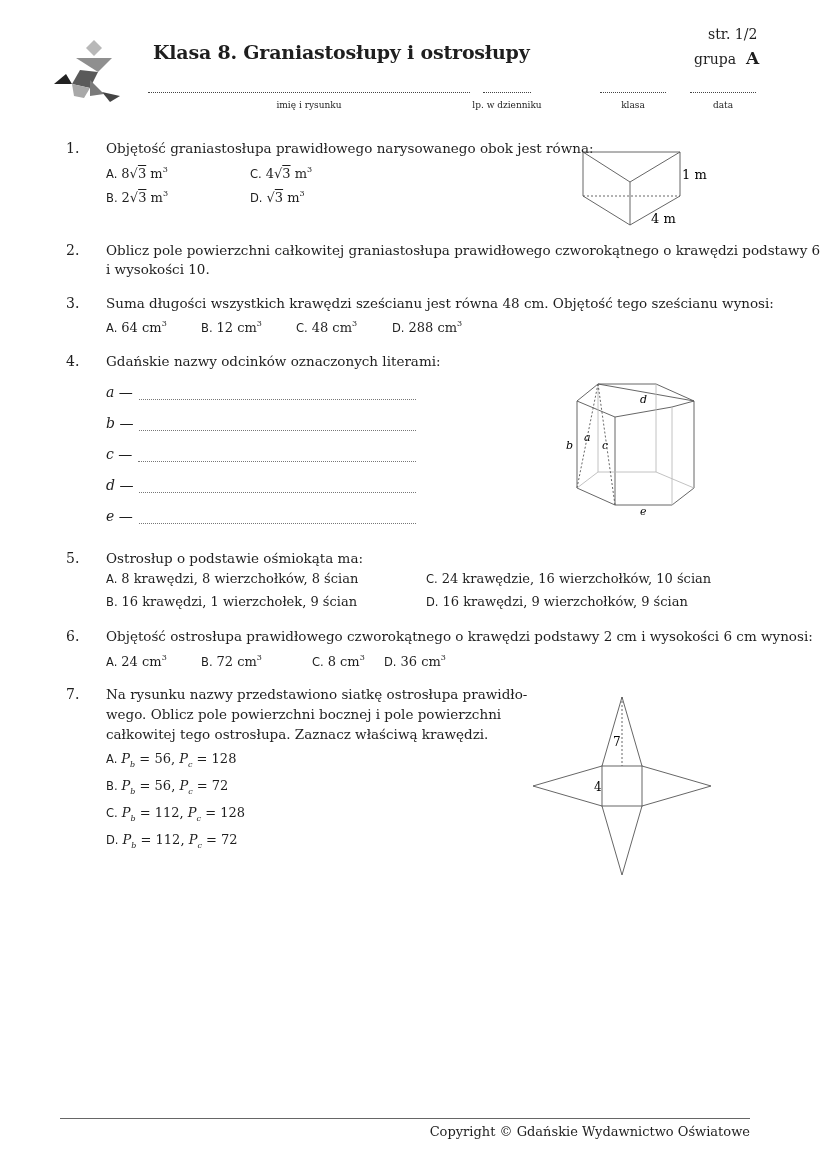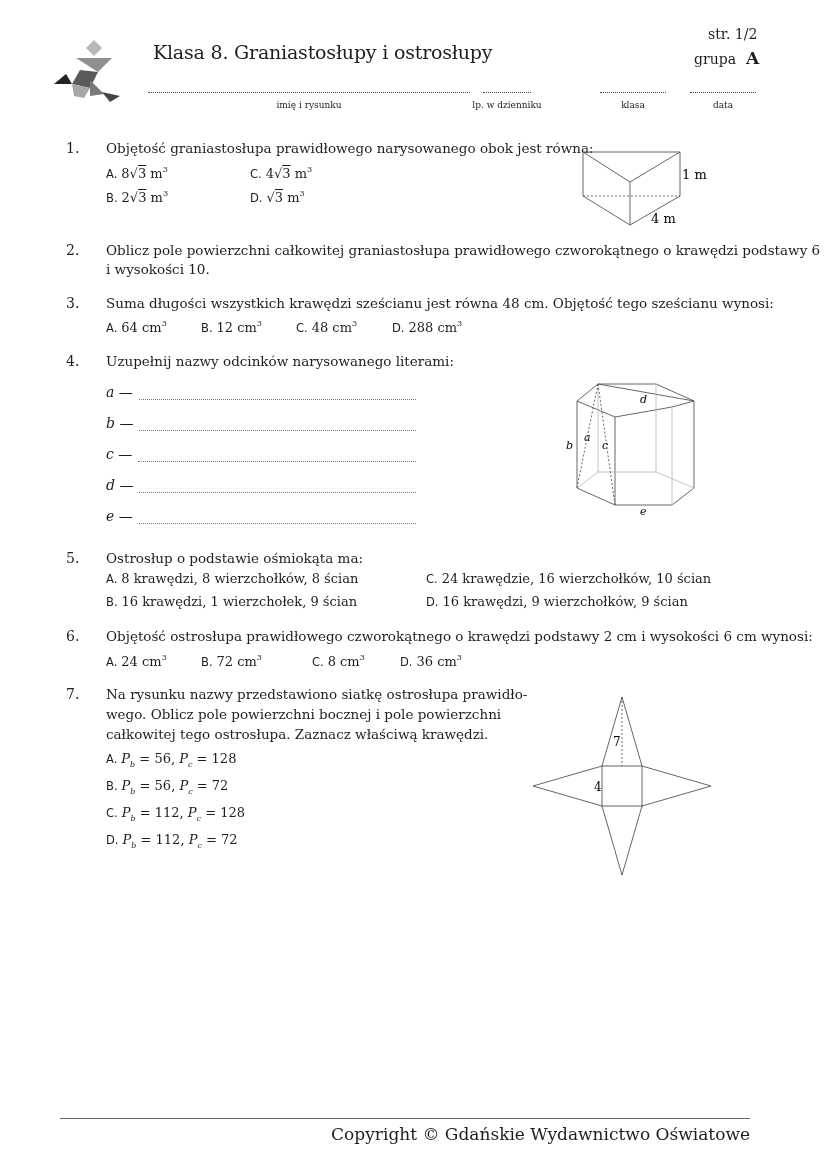--- a/index.html
+++ b/index.html
@@ -1,34 +1,34 @@
 <!DOCTYPE html>
 <html><head>
 <meta charset="utf-8">
 <style>
   html, body { margin:0; padding:0; background:#ffffff; }
   body { width:828px; height:1171px; position:relative; overflow:hidden;
          font-family:"DejaVu Serif", serif; color:#1e1e1e; }
   .abs { position:absolute; }
-  .title { left:153px; top:41px; font-size:19px; font-weight:normal; letter-spacing:-0.2px; }
+  .title { left:153px; top:41px; font-size:19px; font-weight:bold; letter-spacing:-0.2px; }
   .page-no { left:708px; top:26px; font-size:14px; }
   .group { left:694px; top:48px; font-size:14px; }
   .group b { font-size:17px; margin-left:10px; }
   .dots { border-bottom:1.4px dotted #444; height:0; }
   .field-label { font-size:9px; text-align:center; }
   .qnum { left:66px; font-size:14px; }
   .qtext { left:106px; font-size:13.5px; line-height:20px; }
   .opt { font-size:13px; white-space:nowrap; }
   .opt .L { font-family:"DejaVu Sans", sans-serif; font-size:11.5px; margin-right:4px; }
   sup { font-size:8px; vertical-align:6px; line-height:0; }
   .sqrt { text-decoration:overline; }
   .fill-row { left:106px; font-size:14px; font-style:italic; width:310px; display:flex; align-items:flex-end; }
   .fill-row .dl { flex:1; border-bottom:1.2px dotted #777; margin-left:6px; height:12px; }
   .footer-line { left:60px; top:1118px; width:690px; border-top:1px solid #666; }
-  .footer { right:78px; top:1124px; font-size:17px; }
+  .footer { right:78px; top:1124px; font-size:13px; }
   svg text { font-family:"DejaVu Serif", serif; }
 </style>
 </head>
 <body>
 
 <svg class="abs" style="left:50px;top:40px" width="75" height="62" viewBox="0 0 75 62">
   <polygon points="44,0 52,8 44,16 36,8" fill="#b8b8b8"></polygon>
   <polygon points="26,18 62,18 48,32" fill="#8f8f8f"></polygon>
   <polygon points="30,30 48,32 40,48 22,44" fill="#5a5a5a"></polygon>
   <polygon points="4,44 16,34 22,44" fill="#222"></polygon>
@@ -75,21 +75,21 @@
 <div class="abs qtext" style="top:259px">i wysokości 10.</div>
 
 <div class="abs qnum" style="top:295px">3.</div>
 <div class="abs qtext" style="top:293px">Suma długości wszystkich krawędzi sześcianu jest równa 48 cm. Objętość tego sześcianu wynosi:</div>
 <div class="abs opt" style="left:106px;top:320px"><span class="L">A.</span><span>64 cm</span><sup>3</sup></div>
 <div class="abs opt" style="left:201px;top:320px"><span class="L">B.</span><span>12 cm</span><sup>3</sup></div>
 <div class="abs opt" style="left:296px;top:320px"><span class="L">C.</span><span>48 cm</span><sup>3</sup></div>
 <div class="abs opt" style="left:392px;top:320px"><span class="L">D.</span><span>288 cm</span><sup>3</sup></div>
 
 <div class="abs qnum" style="top:353px">4.</div>
-<div class="abs qtext" style="top:351px">Uzupełnij nazwy odcinków narysowanego literami:</div>
+<div class="abs qtext" style="top:351px">Gdańskie nazwy odcinków oznaczonych literami:</div>
 <div class="abs fill-row" style="top:384px">
     <span>a —</span>
     <span class="dl"></span>
   </div>
 <div class="abs fill-row" style="top:415px">
     <span>b —</span>
     <span class="dl"></span>
   </div>
 <div class="abs fill-row" style="top:446px">
     <span>c —</span>
@@ -135,21 +135,21 @@
 <div class="abs opt" style="left:106px;top:571px"><span class="L">A.</span><span>8 krawędzi, 8 wierzchołków, 8 ścian</span></div>
 <div class="abs opt" style="left:426px;top:571px"><span class="L">C.</span><span>24 krawędzie, 16 wierzchołków, 10 ścian</span></div>
 <div class="abs opt" style="left:106px;top:594px"><span class="L">B.</span><span>16 krawędzi, 1 wierzchołek, 9 ścian</span></div>
 <div class="abs opt" style="left:426px;top:594px"><span class="L">D.</span><span>16 krawędzi, 9 wierzchołków, 9 ścian</span></div>
 
 <div class="abs qnum" style="top:628px">6.</div>
 <div class="abs qtext" style="top:626px">Objętość ostrosłupa prawidłowego czworokątnego o krawędzi podstawy 2 cm i wysokości 6 cm wynosi:</div>
 <div class="abs opt" style="left:106px;top:654px"><span class="L">A.</span><span>24 cm</span><sup>3</sup></div>
 <div class="abs opt" style="left:201px;top:654px"><span class="L">B.</span><span>72 cm</span><sup>3</sup></div>
 <div class="abs opt" style="left:312px;top:654px"><span class="L">C.</span><span>8 cm</span><sup>3</sup></div>
-<div class="abs opt" style="left:400px;top:654px"><span class="L">D.</span><span>36 cm</span><sup>3</sup></div>
+<div class="abs opt" style="left:384px;top:654px"><span class="L">D.</span><span>36 cm</span><sup>3</sup></div>
 
 <div class="abs qnum" style="top:686px">7.</div>
 <div class="abs qtext" style="top:684px">Na rysunku nazwy przedstawiono siatkę ostrosłupa prawidło-</div>
 <div class="abs qtext" style="top:704px">wego. Oblicz pole powierzchni bocznej i pole powierzchni</div>
 <div class="abs qtext" style="top:724px">całkowitej tego ostrosłupa. Zaznacz właściwą krawędzi.</div>
 <div class="abs opt" style="left:106px;top:751px"><span class="L">A.</span><i>P</i><sub style="font-size:8px"><i>b</i></sub> = <span>56</span>, <i>P</i><sub style="font-size:8px"><i>c</i></sub> = <span>128</span></div>
 <div class="abs opt" style="left:106px;top:778px"><span class="L">B.</span><i>P</i><sub style="font-size:8px"><i>b</i></sub> = <span>56</span>, <i>P</i><sub style="font-size:8px"><i>c</i></sub> = <span>72</span></div>
 <div class="abs opt" style="left:106px;top:805px"><span class="L">C.</span><i>P</i><sub style="font-size:8px"><i>b</i></sub> = <span>112</span>, <i>P</i><sub style="font-size:8px"><i>c</i></sub> = <span>128</span></div>
 <div class="abs opt" style="left:106px;top:832px"><span class="L">D.</span><i>P</i><sub style="font-size:8px"><i>b</i></sub> = <span>112</span>, <i>P</i><sub style="font-size:8px"><i>c</i></sub> = <span>72</span></div>
 

